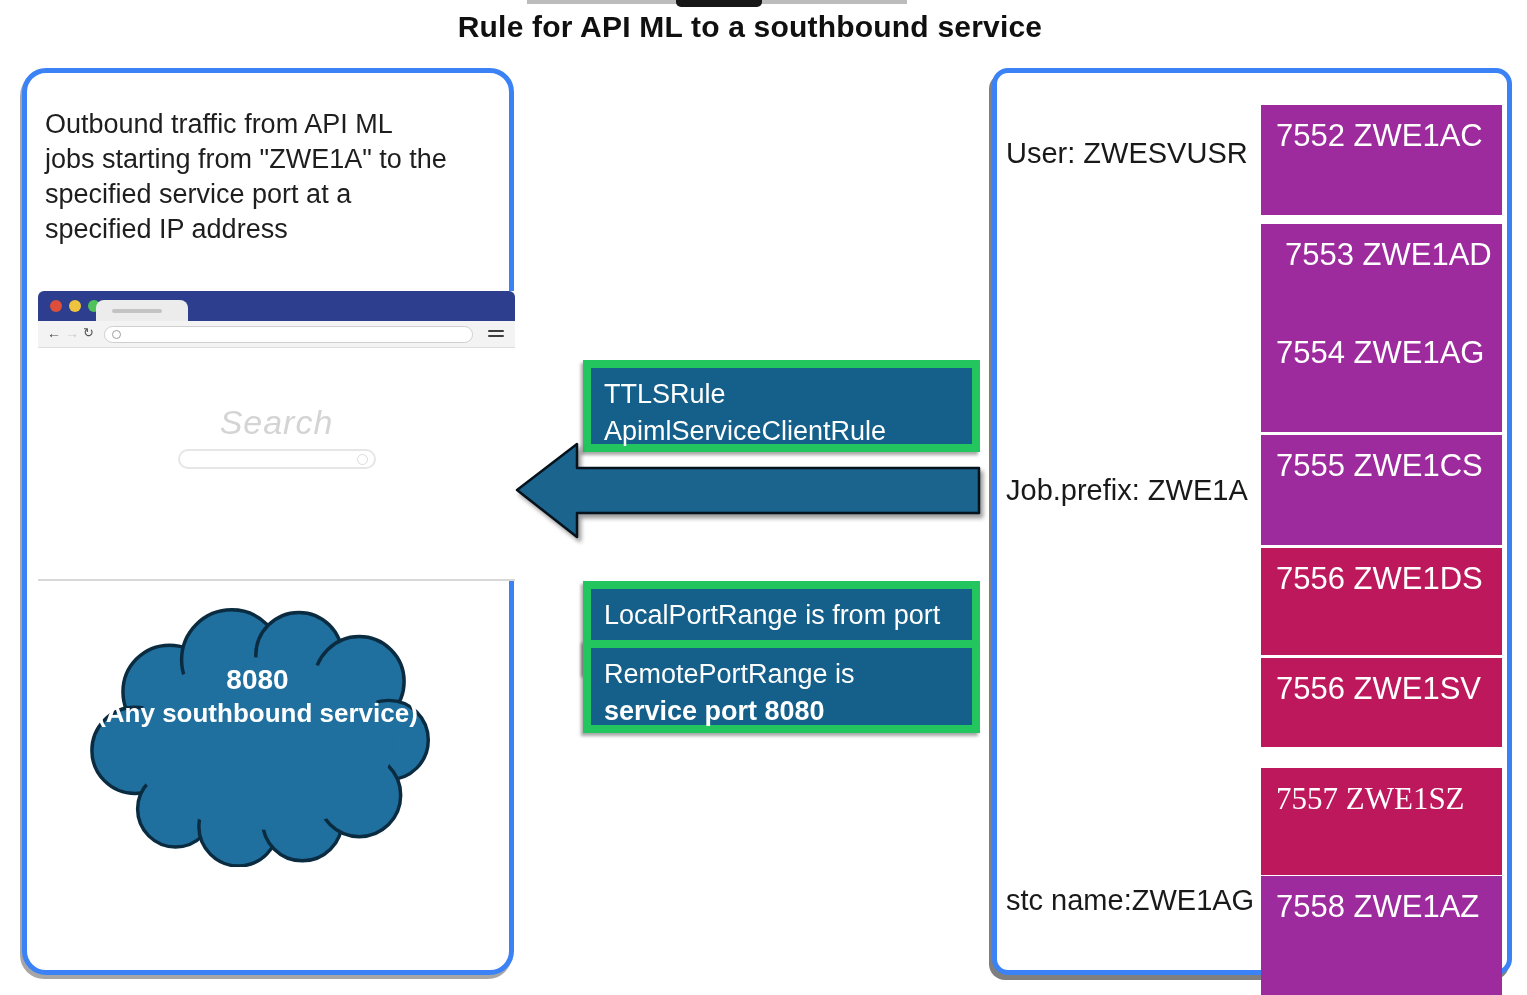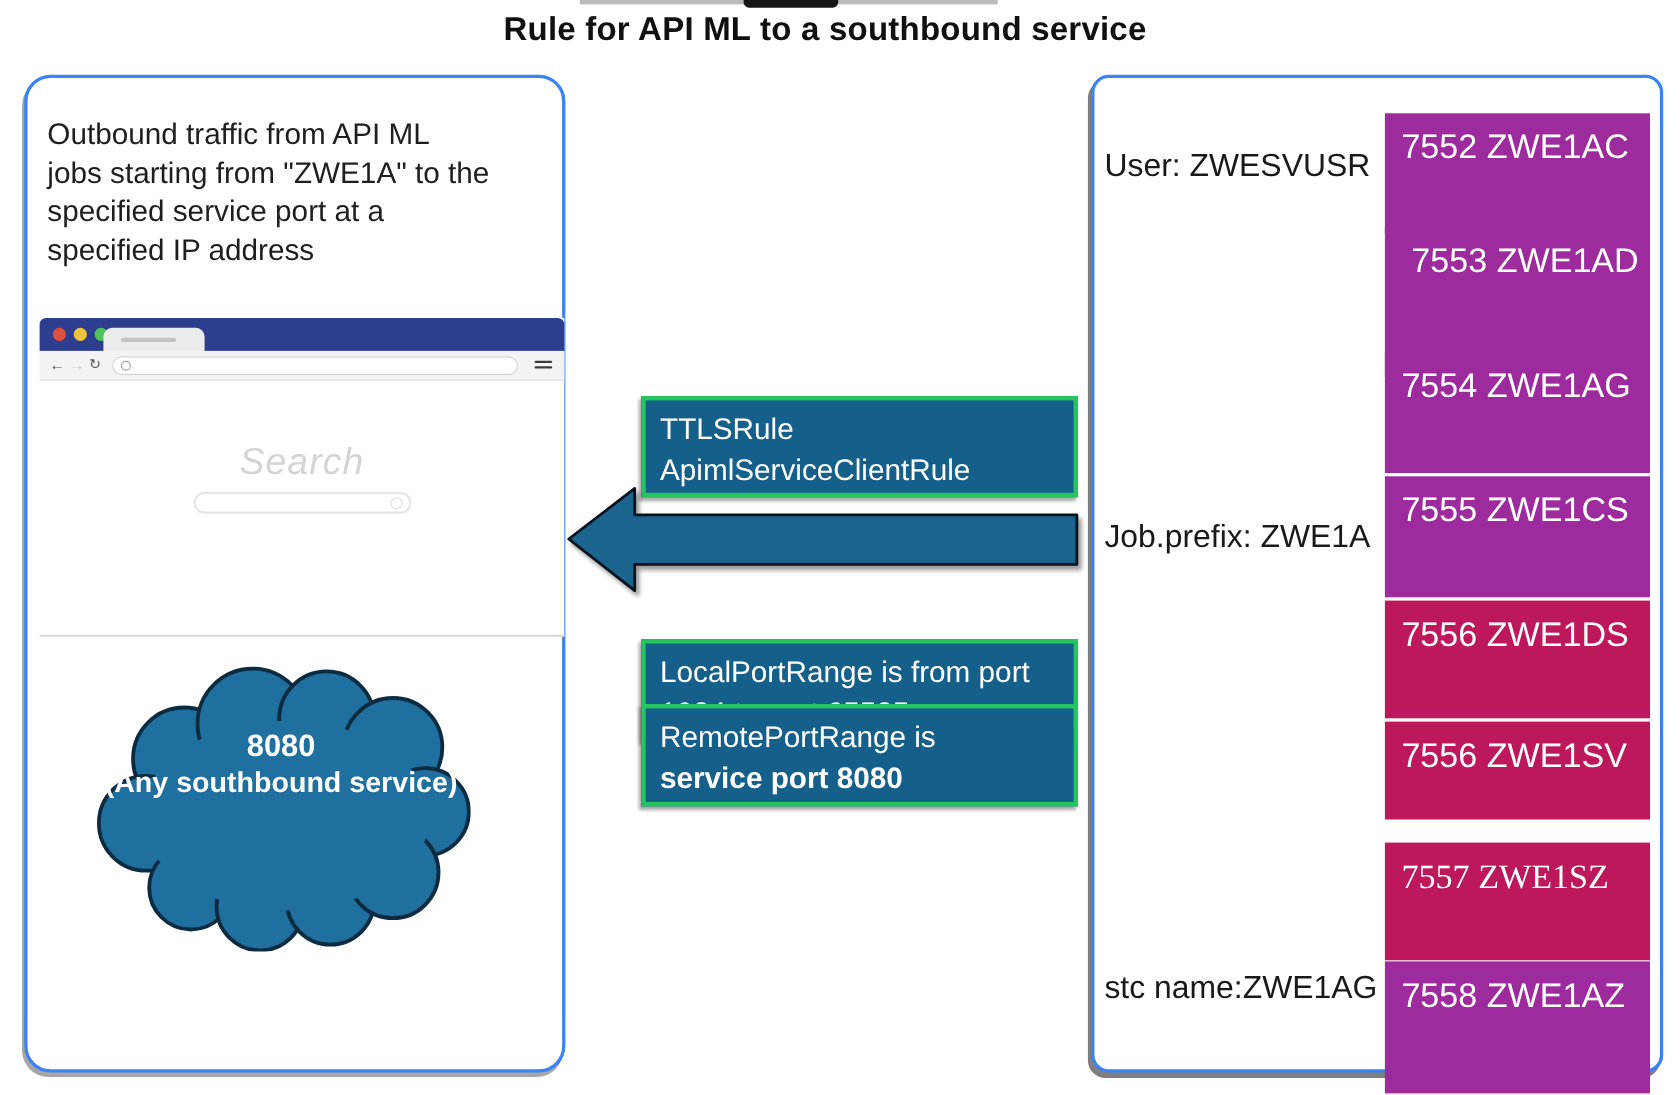--- a/index.html
+++ b/index.html
@@ -6,21 +6,21 @@
   .canvas{position:relative;width:1527px;height:995px;background:#ffffff;
           font-family:"Liberation Sans",sans-serif;overflow:hidden;}
 
   
   .title{position:absolute;top:10px;left:0;width:1500px;text-align:center;
          font-size:30px;font-weight:bold;color:#101010;letter-spacing:.2px;}
   .top-bar-light{position:absolute;left:527px;top:0;width:380px;height:4px;background:#bcbcbc;}
   .top-bar-dark{position:absolute;left:676px;top:0;width:86px;height:7px;background:#171717;border-radius:0 0 5px 5px;}
 
   
-  .panel{position:absolute;background:#fff;border:3px solid #3b82f6;box-sizing:border-box;}
+  .panel{position:absolute;background:#fff;border:5px solid #3b82f6;box-sizing:border-box;}
   .left-panel{left:22px;top:68px;width:492px;height:907px;border-radius:24px;box-shadow:-2px 4px 0 rgba(0,0,0,.35);}
   .right-panel{left:992px;top:68px;width:520px;height:907px;border-radius:16px;box-shadow:-3px 5px 0 rgba(0,0,0,.5);}
 
   
   .desc{position:absolute;left:18px;top:34px;font-size:27px;line-height:35px;color:#1e1e1e;}
 
   
   .browser{position:absolute;left:11px;top:218px;width:477px;height:288px;background:#fff;border-bottom:2px solid #d8d8d8;}
   .b-titlebar{position:relative;height:30px;background:#2e3e8e;border-radius:6px 6px 0 0;}
   .dot{position:absolute;top:9px;width:12px;height:12px;border-radius:50%;}
@@ -43,21 +43,21 @@
                border:2px solid #e6e6e6;border-radius:12px;box-sizing:border-box;}
   .mag2{position:absolute;right:6px;top:3px;width:9px;height:9px;border:1.5px solid #dcdcdc;border-radius:50%;}
 
   
   .cloud-wrap{position:absolute;left:58px;top:522px;width:345px;height:272px;}
   .cloud-text{position:absolute;left:0;top:68px;width:100%;text-align:center;color:#ffffff;font-weight:bold;}
   .cloud-line1{font-size:28px;line-height:34px;}
   .cloud-line2{font-size:26px;line-height:32px;}
 
   
-  .mid-box{position:absolute;left:583px;width:397px;background:#15608a;border:4px solid #22c55e;
+  .mid-box{position:absolute;left:583px;width:397px;background:#15608a;border:8px solid #22c55e;
            box-shadow:-2px 3px 3px rgba(0,0,0,.35);color:#fff;font-size:27px;line-height:37px;
            padding:8px 0 0 13px;box-sizing:border-box;}
   .mid-rule{top:360px;height:92px;}
   .mid-local{top:533px;height:93px;margin-top:48px;}
   .mid-remote{top:640px;height:93px;}
   .bold-line{font-weight:bold;}
   .flow-arrow{position:absolute;left:513px;top:440px;width:470px;height:100px;
               filter:drop-shadow(3px 4px 2px rgba(0,0,0,.4));}
 
   
@@ -155,21 +155,21 @@
     <div>RemotePortRange is</div>
     <div class="bold-line">service port 8080</div>
   </div>
 
   <div class="panel right-panel">
     <div class="r-label r-label-user">User: ZWESVUSR</div>
     <div class="r-label r-label-job">Job.prefix: ZWE1A</div>
     <div class="r-label r-label-stc">stc name:ZWE1AG</div>
 
     <div class="port-box" style="top:32px;height:110px;" data-color="purple">7552 ZWE1AC</div>
-    <div class="port-box" style="top:135px;height:137px;padding-left:24px;" data-color="purple">7553 ZWE1AD</div>
+    <div class="port-box" style="top:151px;height:137px;padding-left:24px;" data-color="purple">7553 ZWE1AD</div>
     <div class="port-box" style="top:249px;height:110px;" data-color="purple">7554 ZWE1AG</div>
     <div class="port-box" style="top:362px;height:110px;" data-color="purple">7555 ZWE1CS</div>
     <div class="port-box" style="top:475px;height:107px;" data-color="blue">7556 ZWE1DS</div>
     <div class="port-box" style="top:585px;height:89px;" data-color="blue">7556 ZWE1SV</div>
     <div class="port-box" style="top:695px;height:107px;font-family:Liberation Serif, serif;" data-color="blue">7557 ZWE1SZ</div>
     <div class="port-box" style="top:803px;height:120px;" data-color="purple">7558 ZWE1AZ</div>
   </div>
 
 </div>
 

